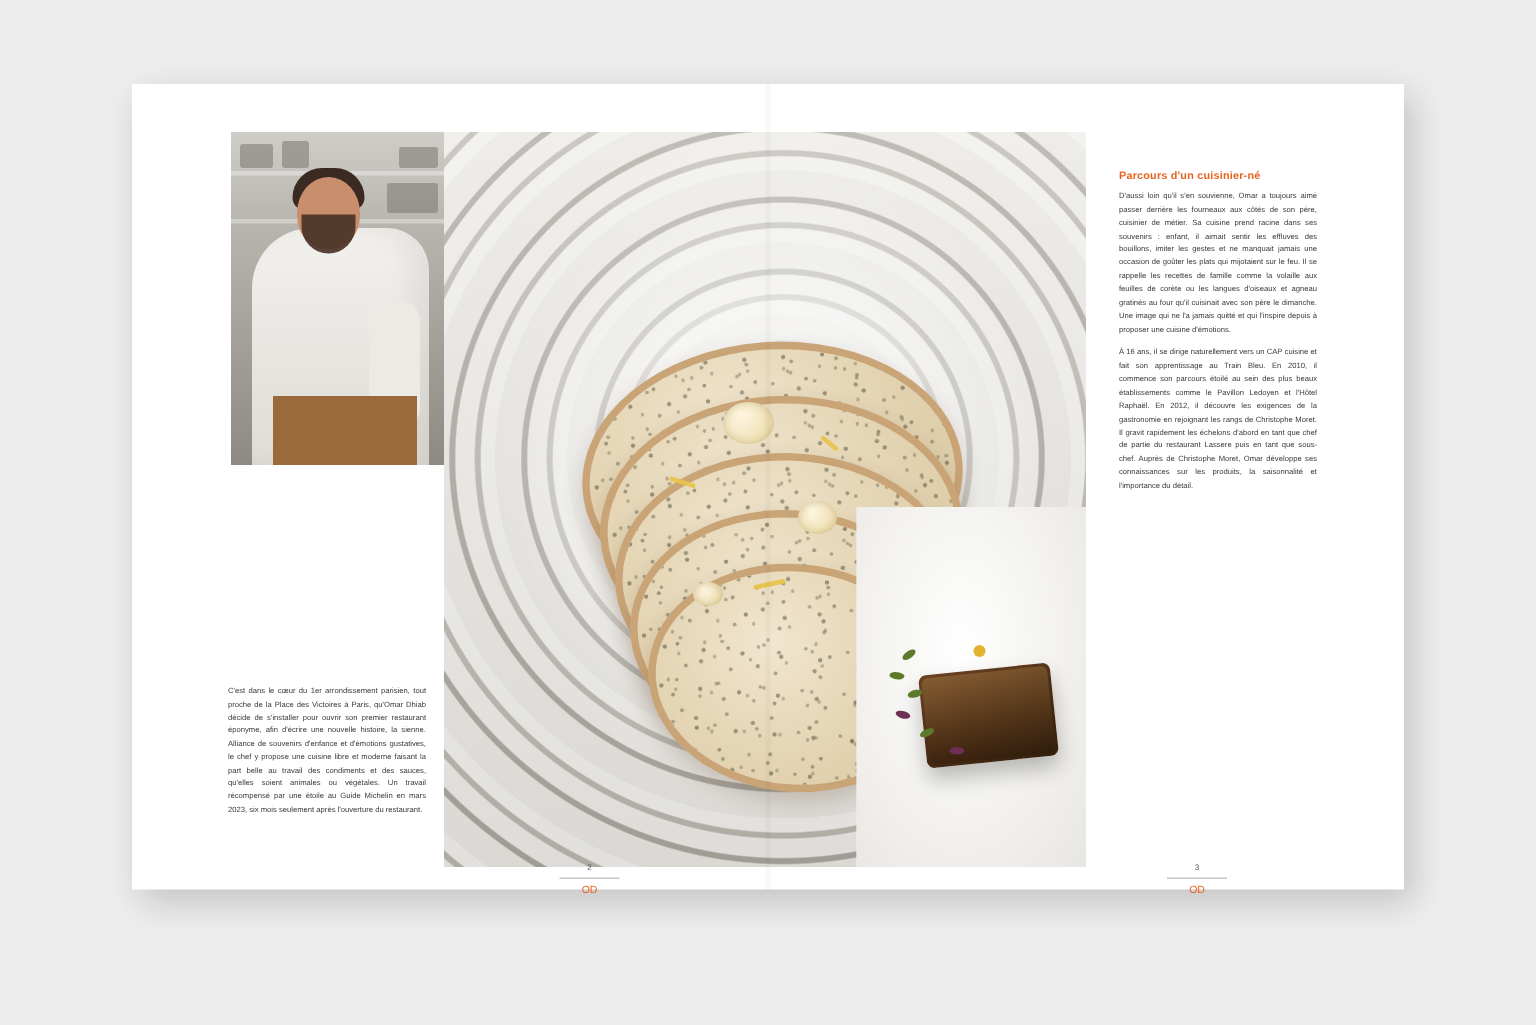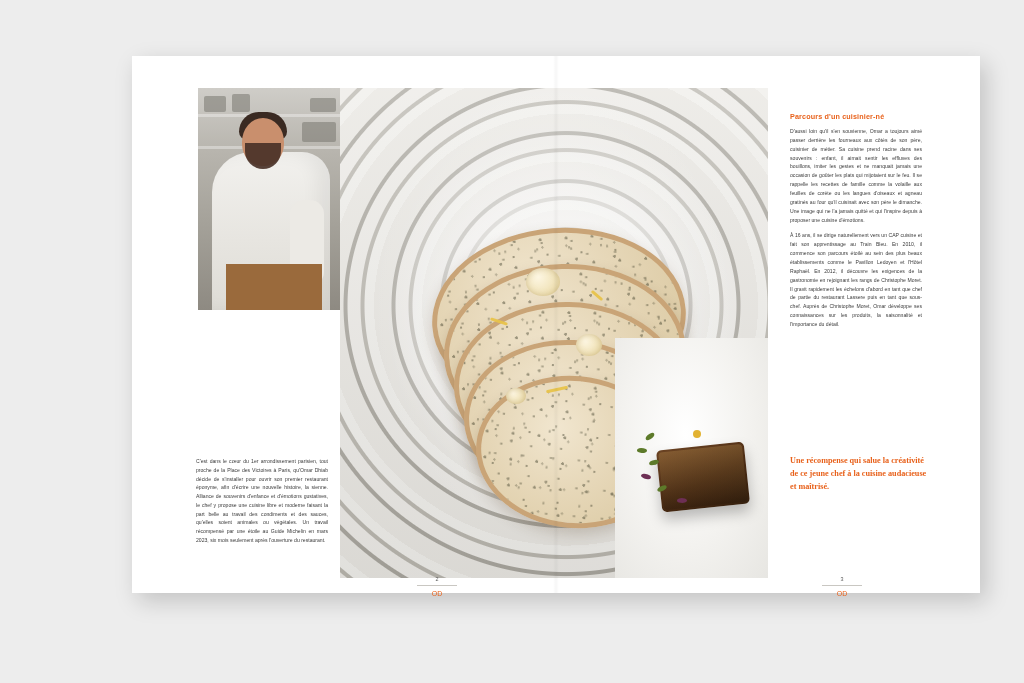--- a/index.html
+++ b/index.html
@@ -21,21 +21,20 @@
   }
   
   #spread {
     position: absolute;
     left: 88px;
     top: 56px;
     width: 848px;
     height: 537px;
     background: #ffffff;
     box-shadow: 6px 8px 22px rgba(0,0,0,0.18);
-    margin-left: 44px;
   }
   
   #gutter {
     position: absolute;
     left: 421px;
     top: 0;
     width: 6px;
     height: 100%;
     background: linear-gradient(90deg, rgba(0,0,0,0.00), rgba(0,0,0,0.035), rgba(0,0,0,0.00));
     pointer-events: none;
@@ -363,21 +362,20 @@
 
     <p id="caption-left">C'est dans le cœur du 1er arrondissement parisien, tout proche de la Place des Victoires à Paris, qu'Omar Dhiab décide de s'installer pour ouvrir son premier restaurant éponyme, afin d'écrire une nouvelle histoire, la sienne. Alliance de souvenirs d'enfance et d'émotions gustatives, le chef y propose une cuisine libre et moderne faisant la part belle au travail des condiments et des sauces, qu'elles soient animales ou végétales. Un travail récompensé par une étoile au Guide Michelin en mars 2023, six mois seulement après l'ouverture du restaurant.</p>
 
     <div id="right-col">
       <div id="right-heading">Parcours d'un cuisinier-né</div>
       <p class="body-par">D'aussi loin qu'il s'en souvienne, Omar a toujours aimé passer derrière les fourneaux aux côtés de son père, cuisinier de métier. Sa cuisine prend racine dans ses souvenirs : enfant, il aimait sentir les effluves des bouillons, imiter les gestes et ne manquait jamais une occasion de goûter les plats qui mijotaient sur le feu. Il se rappelle les recettes de famille comme la volaille aux feuilles de corète ou les langues d'oiseaux et agneau gratinés au four qu'il cuisinait avec son père le dimanche. Une image qui ne l'a jamais quitté et qui l'inspire depuis à proposer une cuisine d'émotions.</p>
       <p class="body-par">À 16 ans, il se dirige naturellement vers un CAP cuisine et fait son apprentissage au Train Bleu. En 2010, il commence son parcours étoilé au sein des plus beaux établissements comme le Pavillon Ledoyen et l'Hôtel Raphaël. En 2012, il découvre les exigences de la gastronomie en rejoignant les rangs de Christophe Moret. Il gravit rapidement les échelons d'abord en tant que chef de partie du restaurant Lassere puis en tant que sous-chef. Auprès de Christophe Moret, Omar développe ses connaissances sur les produits, la saisonnalité et l'importance du détail.</p>
     </div>
 
     <div id="pull-quote">
-      <div class="pq2">Une récompense qui salue la créativité de ce jeune chef à la cuisine audacieuse et maîtrisé.</div>
     </div>
 
     <div class="folio" id="folio-left">
       <div>2</div>
       <div class="rule"></div>
       <div class="folio-mark">OD</div>
     </div>
 
     <div class="folio" id="folio-right">
       <div>3</div>

